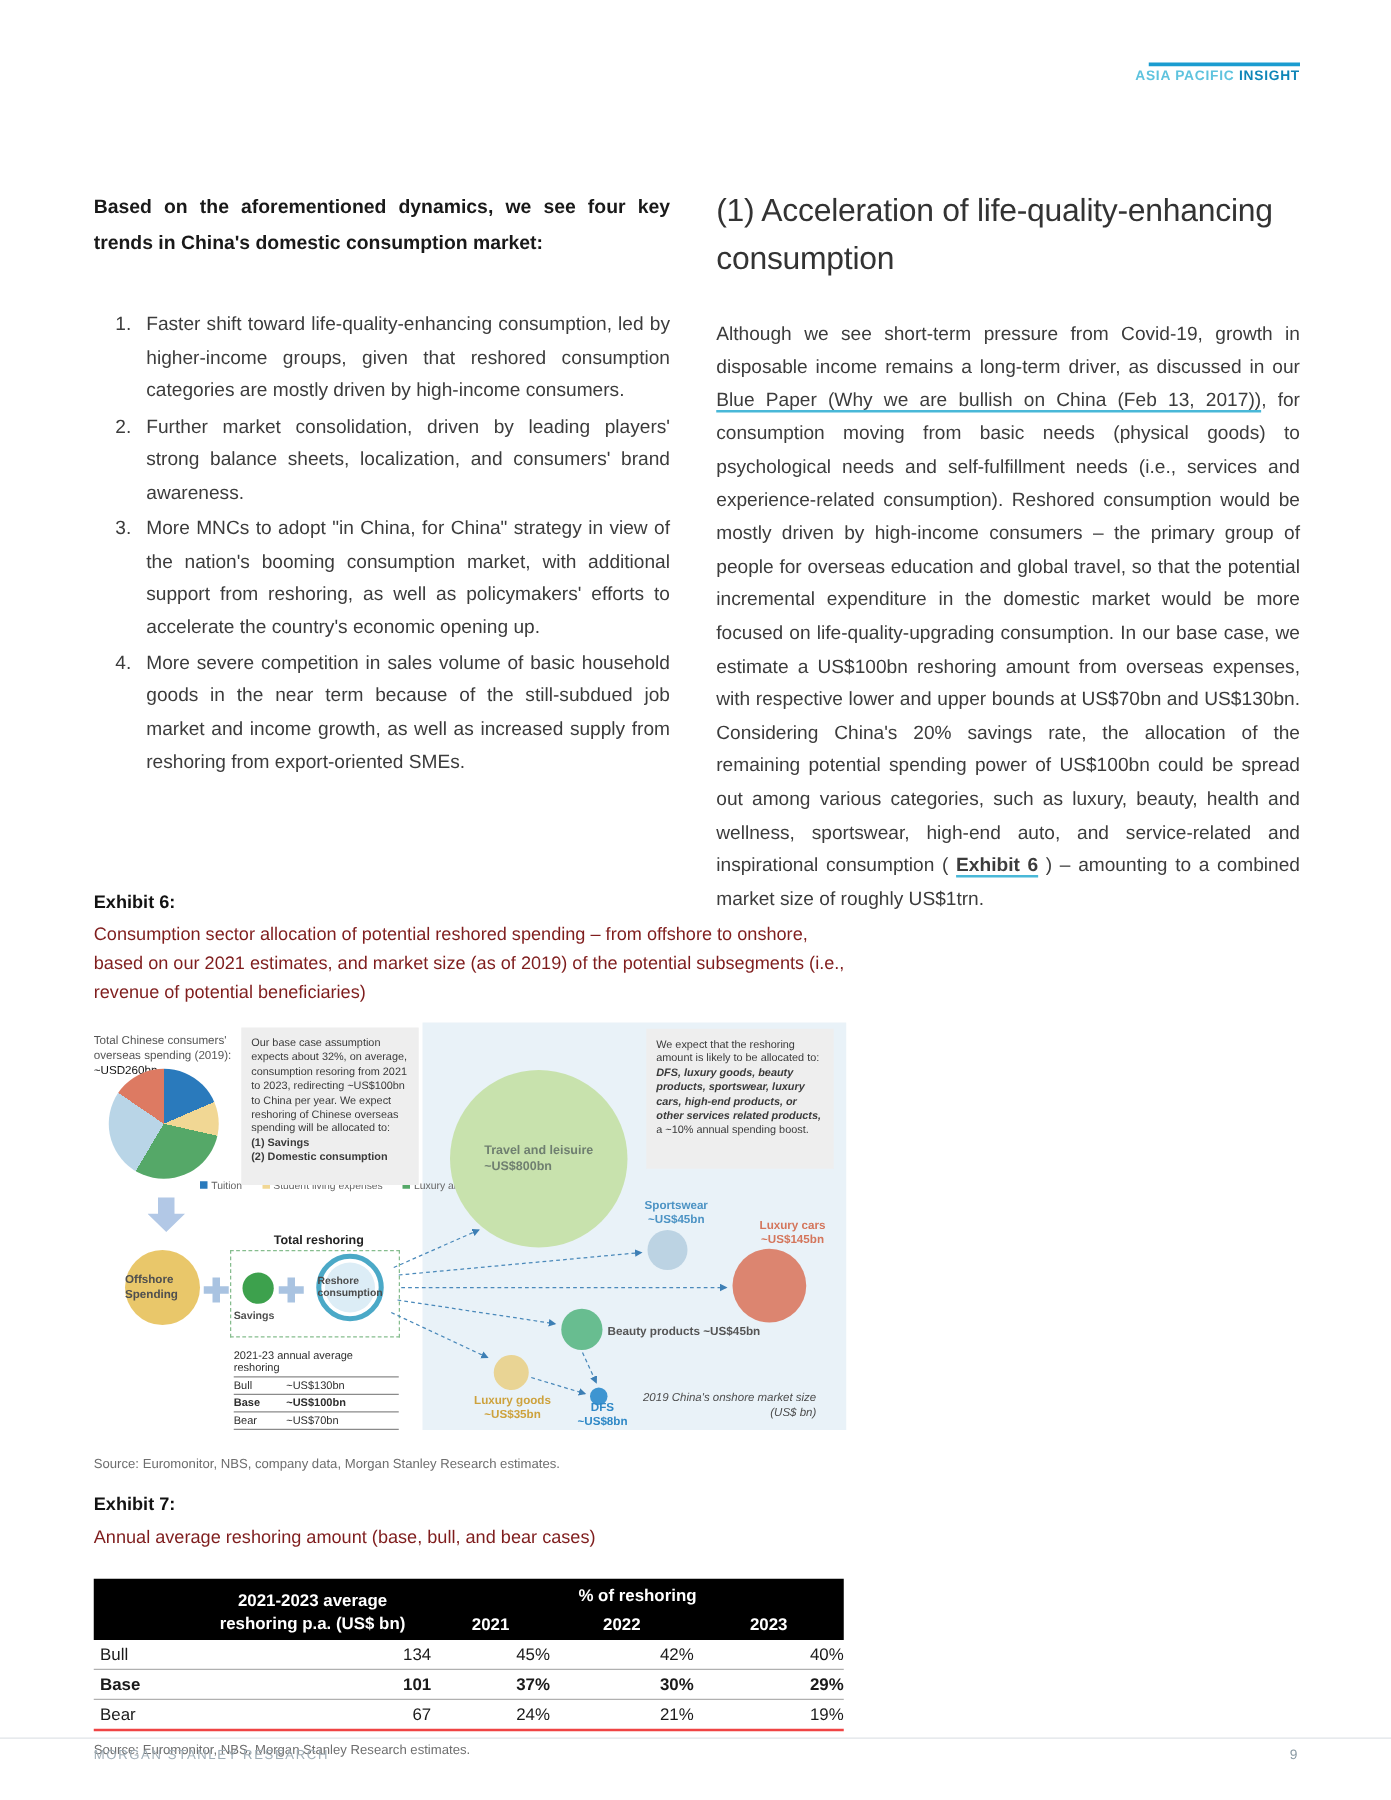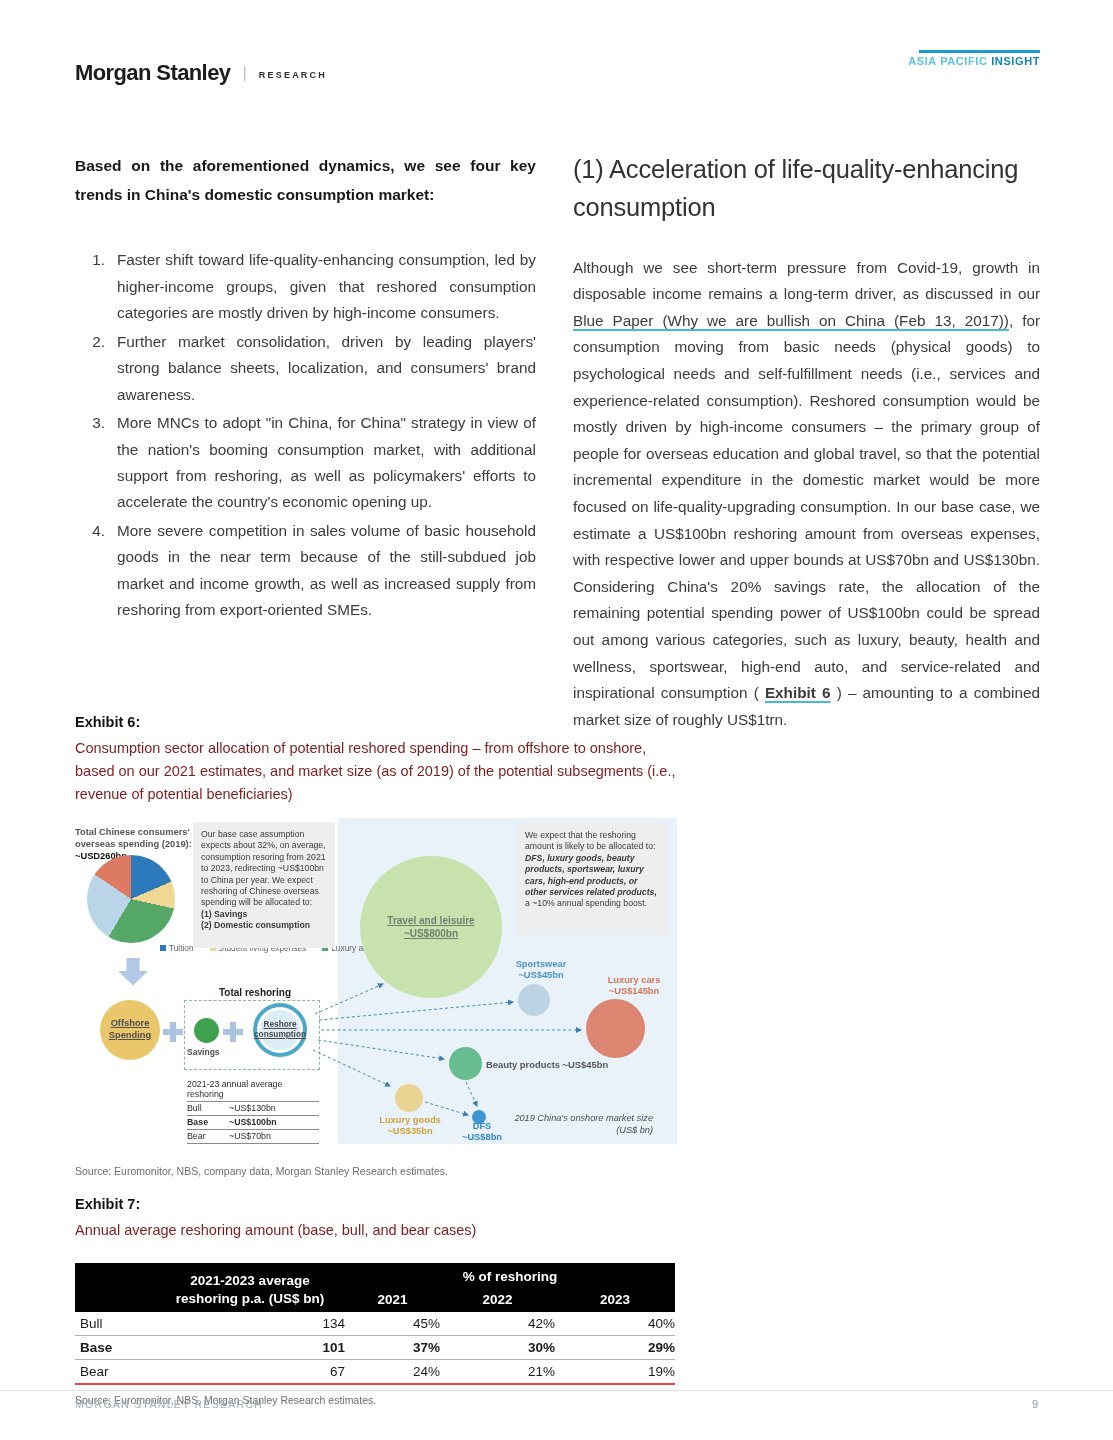--- a/index.html
+++ b/index.html
@@ -37,32 +37,32 @@
   #ex6{top:714px;} #ex7{top:1196px;}
   .ex-title{font-size:14.5px;font-weight:700;color:#121212;}
   .ex-caption{font-size:14.5px;color:#7f1d1d;line-height:1.6;margin-top:7px;}
   .ex-source{font-size:10.5px;color:#6e6e6e;margin-top:9px;}
 
   
   .fig{position:relative;width:602px;height:338px;margin-top:11px;font-size:9px;color:#3f3f3f;}
   .abs{position:absolute;}
   .bluebg{left:263px;top:0;width:339px;height:326px;background:#e9f2f8;}
   .graybox{background:#eeeeee;padding:7px 8px;font-size:8.7px;line-height:1.32;color:#3a3a3a;}
-  .pie-title{left:0;top:8px;width:132px;font-size:9.3px;font-weight:700;color:#555;line-height:1.32;}
+  .pie-title{left:0;top:8px;width:132px;font-size:9.3px;font-weight:400;color:#555;line-height:1.32;}
   .pie-title .dark{color:#111;}
   .pie{left:12px;top:37px;width:88px;height:88px;border-radius:50%;
        background:conic-gradient(#2a7abc 0 18.5%,#f1d794 0 28.5%,#55a868 0 58.5%,#b9d5e7 0 84.5%,#dd7a62 0 100%);}
   .legend{left:85px;top:125px;display:flex;flex-direction:row;gap:16px;font-size:8.3px;color:#666;}
   .legend-item{display:flex;align-items:center;gap:3px;}
   .sw{width:6px;height:6px;flex:none;}
   .sw0{background:#2a7abc}.sw1{background:#f1d794}.sw2{background:#55a868}.sw3{background:#b9d5e7}.sw4{background:#dd7a62}
   .down-arrow{left:43px;top:140px;width:30px;height:28px;background:#b2c8e6;
               clip-path:polygon(28% 0,72% 0,72% 48%,100% 48%,50% 100%,0 48%,28% 48%);}
   .flow-label{font-weight:700;color:#222;font-size:10px;text-align:center;}
-  .circle{border-radius:50%;display:flex;align-items:center;justify-content:center;text-align:center;text-decoration:underline;}
+  .circle{border-radius:50%;display:flex;align-items:center;justify-content:center;}
   .offshore{left:25px;top:182px;width:60px;height:60px;background:#e9c76a;font-size:9.3px;font-weight:700;color:#4f4f4f;line-height:1.2;}
   .plus{width:20px;height:20px;position:absolute;}
   .plus div{position:absolute;background:#a9c3e1;}
   .plus .pb1{left:0;top:7px;width:20px;height:6px;}
   .plus .pb2{left:7px;top:0;width:6px;height:20px;}
   .dashbox{left:109px;top:182px;width:134px;height:68px;border:1.5px dashed #86bd8e;}
   .savings{left:119px;top:200px;width:25px;height:25px;background:#3da14d;}
   .savings-label{left:112px;top:229px;width:50px;font-size:8.5px;font-weight:700;color:#4f4f4f;}
   .reshore{left:178px;top:185px;width:54px;height:54px;box-sizing:border-box;border:4px solid #4ba9c7;
            background:#dcedf6;box-shadow:inset 0 0 0 3px #fff;font-size:8.3px;font-weight:700;color:#4a4a4a;line-height:1.2;}
@@ -103,25 +103,20 @@
   
   .footer-line{position:absolute;left:0;right:0;top:1390px;border-top:1px solid #dfe4e8;}
   .footer-left{position:absolute;left:75px;top:1398px;font-size:10.5px;letter-spacing:1.3px;color:#9fadb6;}
   .footer-page{position:absolute;right:75px;top:1398px;font-size:11px;color:#8a9aa4;}
 </style>
 </head>
 <body>
 
 <div class="page">
 
-  <div class="masthead">
-    <span class="brand">Morgan Stanley</span>
-    <span class="brand-sep">|</span>
-    <span class="brand-unit">RESEARCH</span>
-  </div>
   <div class="banner">
     <div class="banner-bar"></div>
     <div class="banner-text">
       <span class="banner-region">ASIA PACIFIC</span>
       <span class="banner-product">INSIGHT</span>
     </div>
   </div>
 
   <div class="col-left">
     <div class="intro">Based on the aforementioned dynamics, we see four key trends in China's domestic consumption market:</div>

